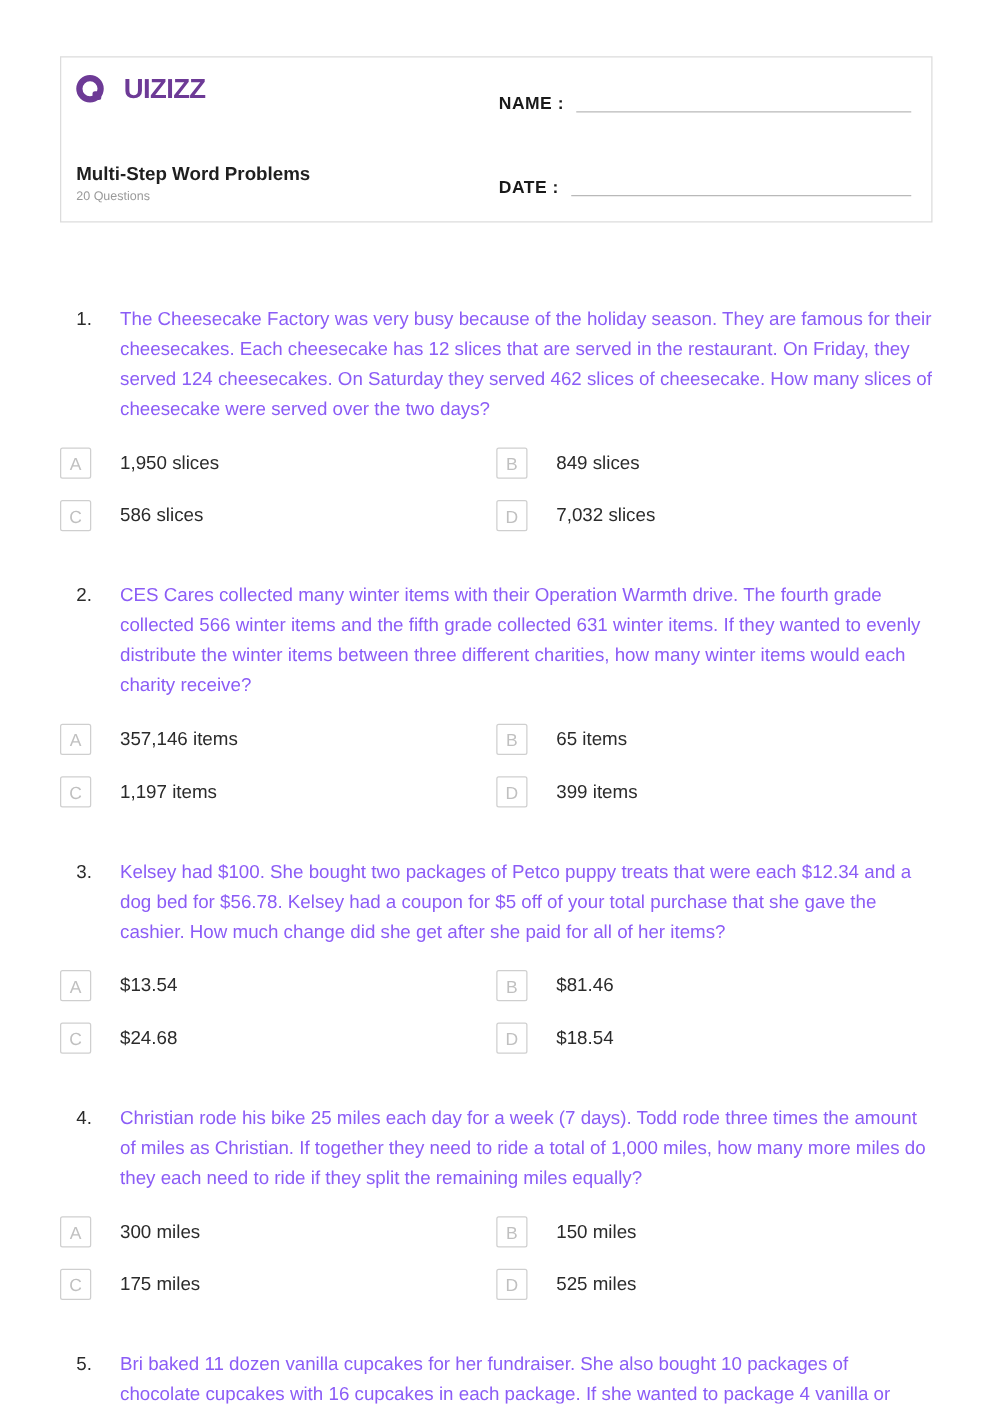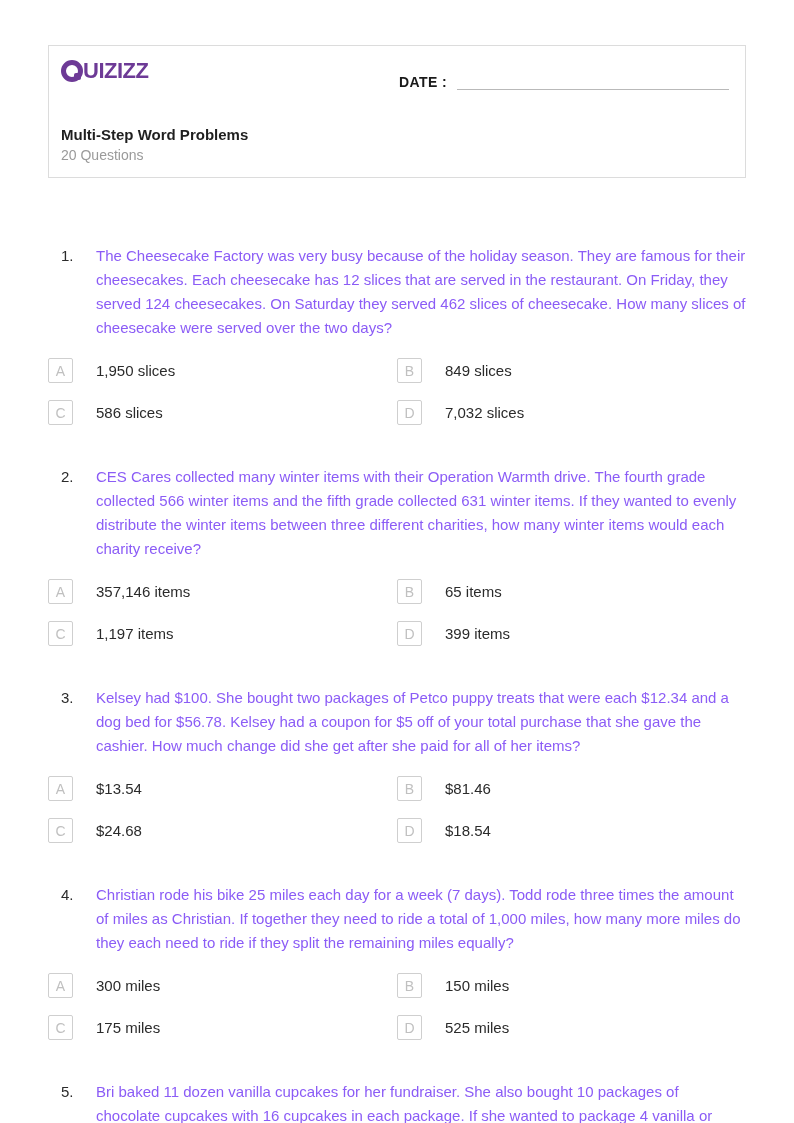--- a/index.html
+++ b/index.html
@@ -26,21 +26,21 @@
     display:flex;
     flex-direction:column;
   }
   .logo {
     font-weight:bold;
     font-size:22px;
     letter-spacing:-0.5px;
     color:#6d3a96;
     display:flex;
     align-items:center;
-    gap:0;
+    gap:16px;
   }
   .logo-q {
     width:22px; height:22px;
     border:5px solid #6d3a96;
     border-radius:50%;
     position:relative;
     display:inline-block;
   }
   .logo-q::after {
     content:"";
@@ -51,21 +51,21 @@
     border-radius:2px;
   }
   .worksheet-title {
     margin-top:auto;
     font-size:15px;
     font-weight:600;
     color:#1f1f1f;
   }
   .question-count {
     margin-top:4px;
-    font-size:14px;
+    font-size:10px;
     color:#9a9a9a;
   }
   .header-right {
     width:330px;
     display:flex;
     flex-direction:column;
     justify-content:space-between;
     padding:4px 0 6px 0;
   }
   .field-row {
@@ -141,20 +141,24 @@
     <div class="header-left">
       <div class="logo">
         <span class="logo-q"></span>
           <span>UIZIZZ</span>
       </div>
       <div class="worksheet-title">Multi-Step Word Problems</div>
       <div class="question-count">20 Questions</div>
     </div>
     <div class="header-right">
       <div class="field-row">
+        <span class="field-label">NAME :</span>
+        <span class="field-line"></span>
+      </div>
+      <div class="field-row">
         <span class="field-label">DATE :</span>
         <span class="field-line"></span>
       </div>
     </div>
   </div>
 
   <div class="questions">
 
     <div class="question">
       <div class="q-row">

